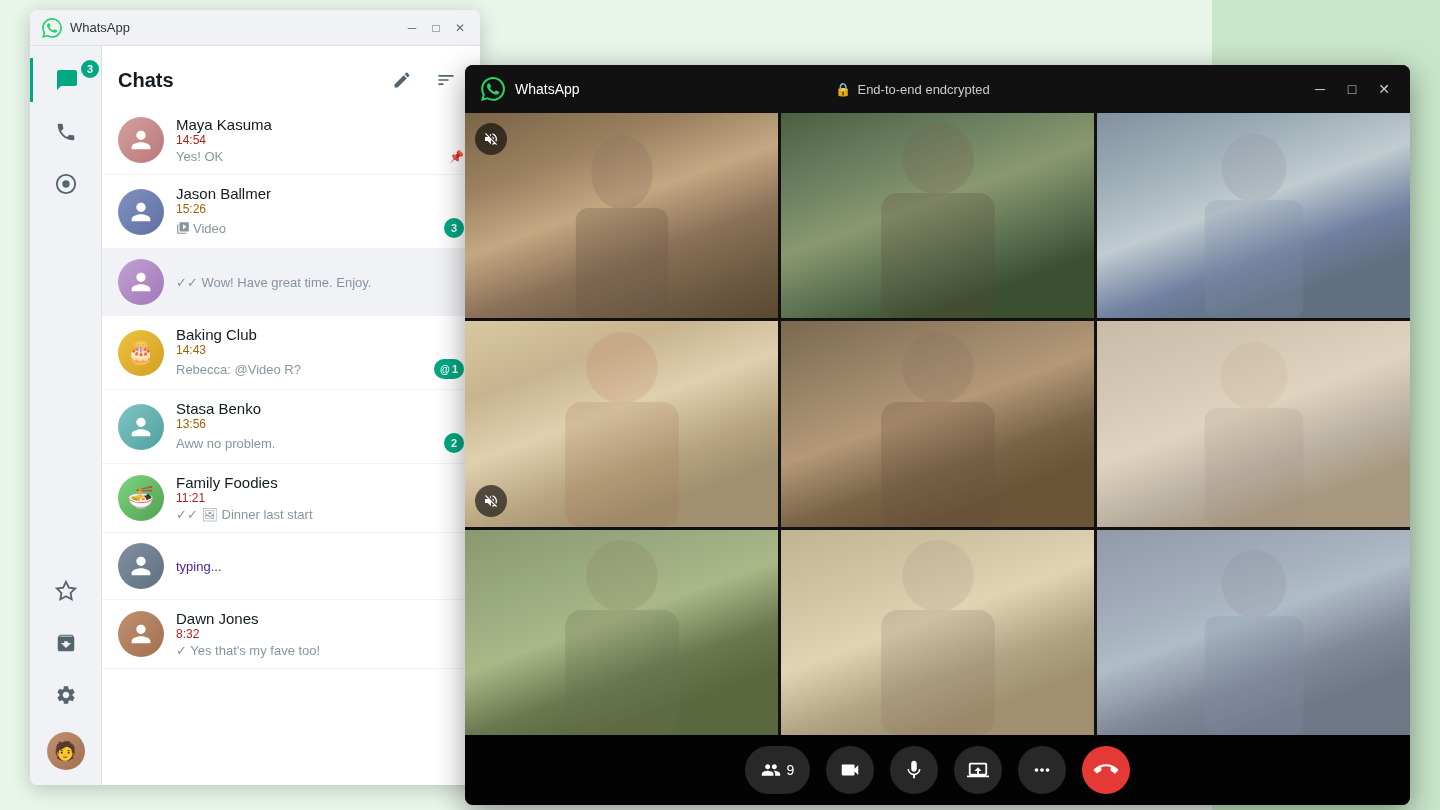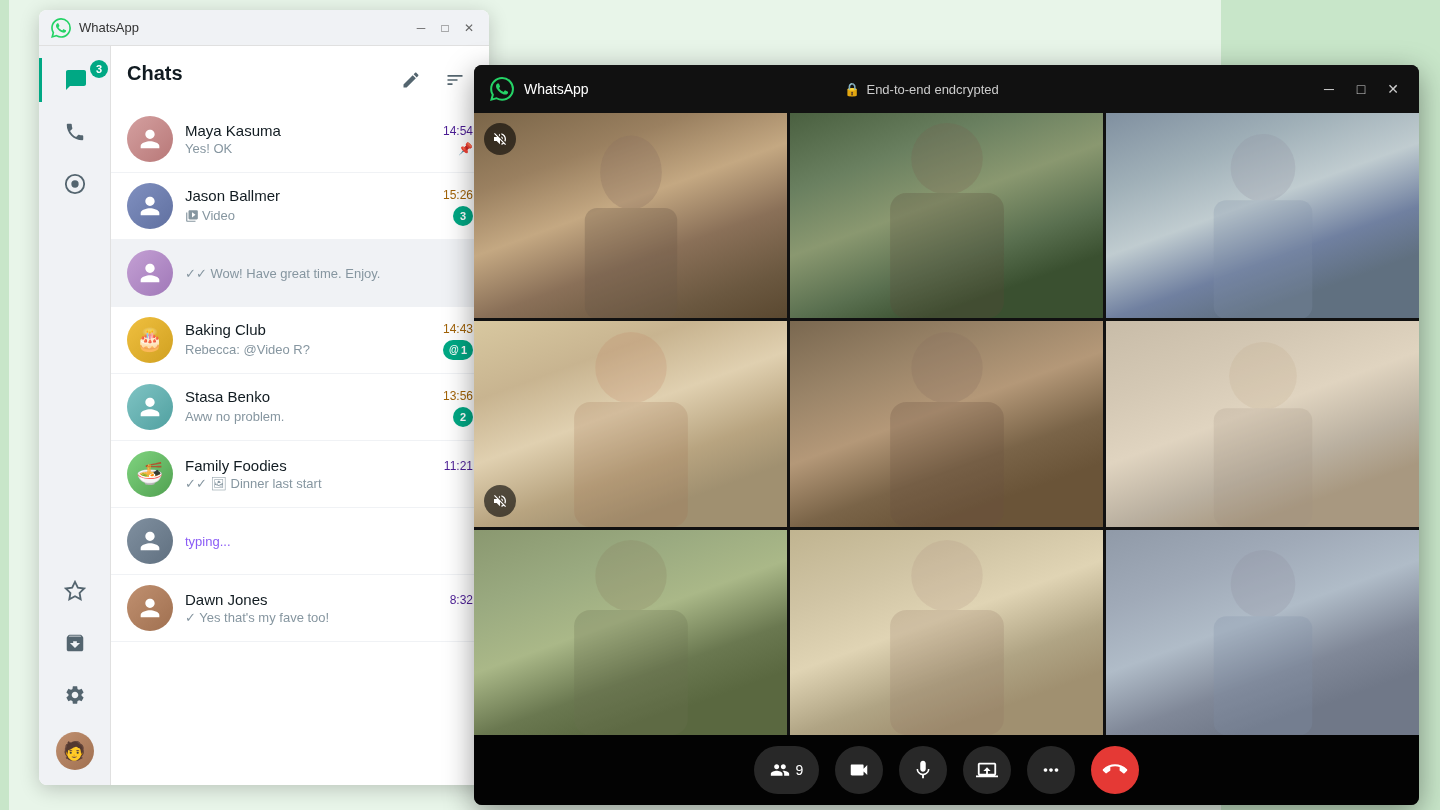--- a/index.html
+++ b/index.html
@@ -10,21 +10,21 @@
       font-family: -apple-system, BlinkMacSystemFont, 'Segoe UI', sans-serif;
       overflow: hidden;
       display: flex;
       align-items: center;
       justify-content: center;
     }
 
     
     .main-window {
       position: absolute;
-      top: 0; left: 9px;
+      top: 0; left: 0;
       width: 1212px;
       height: 810px;
       background: #e8f5e9;
     }
 
     
     .app-window {
       position: absolute;
       top: 10px;
       left: 30px;
@@ -138,21 +138,21 @@
       flex: 1;
       display: flex;
       flex-direction: column;
       background: #ffffff;
       overflow: hidden;
     }
 
     .chats-header {
       padding: 16px 16px 8px;
       display: flex;
-      align-items: flex-start;
+      align-items: center;
       justify-content: space-between;
     }
 
     .chats-title {
       font-size: 20px;
       font-weight: 600;
       color: #111b21;
     }
 
     .chats-header-icons {
@@ -225,36 +225,36 @@
     }
 
     .chat-info {
       flex: 1;
       min-width: 0;
     }
 
     .chat-name-row {
       display: flex;
       justify-content: space-between;
-      align-items: center;
       margin-bottom: 2px;
+      flex-direction: column;
     }
 
     .chat-name {
       font-size: 15px;
       font-weight: 500;
       color: #111b21;
       white-space: nowrap;
       overflow: hidden;
       text-overflow: ellipsis;
     }
 
     .chat-time {
       font-size: 12px;
-      color: #4c1d95;
+      color: #b91c1c;
       flex-shrink: 0;
     }
 
     .chat-time.green { color: #a16207; }
 
     .chat-preview-row {
       display: flex;
       align-items: center;
       justify-content: space-between;
     }
@@ -264,21 +264,21 @@
       color: #8696a0;
       white-space: nowrap;
       overflow: hidden;
       text-overflow: ellipsis;
       max-width: 200px;
       display: flex;
       align-items: center;
       gap: 3px;
     }
 
-    .chat-preview.typing { color: #8b5cf6; }
+    .chat-preview.typing { color: #4c1d95; }
 
     .unread-badge {
       background: #00a884;
       color: white;
       border-radius: 50%;
       min-width: 20px;
       height: 20px;
       font-size: 11px;
       display: flex;
       align-items: center;

